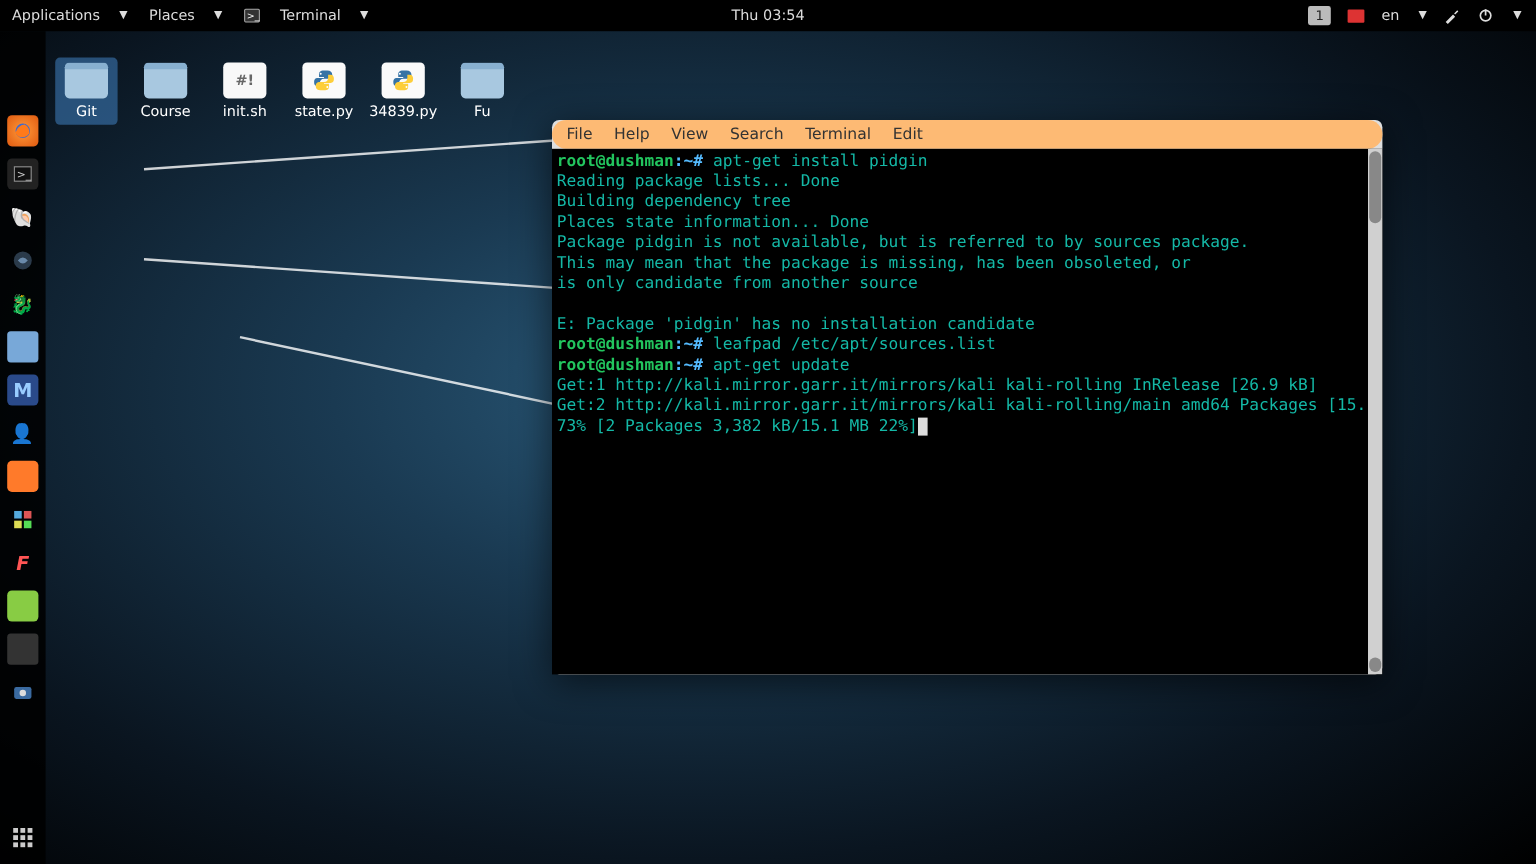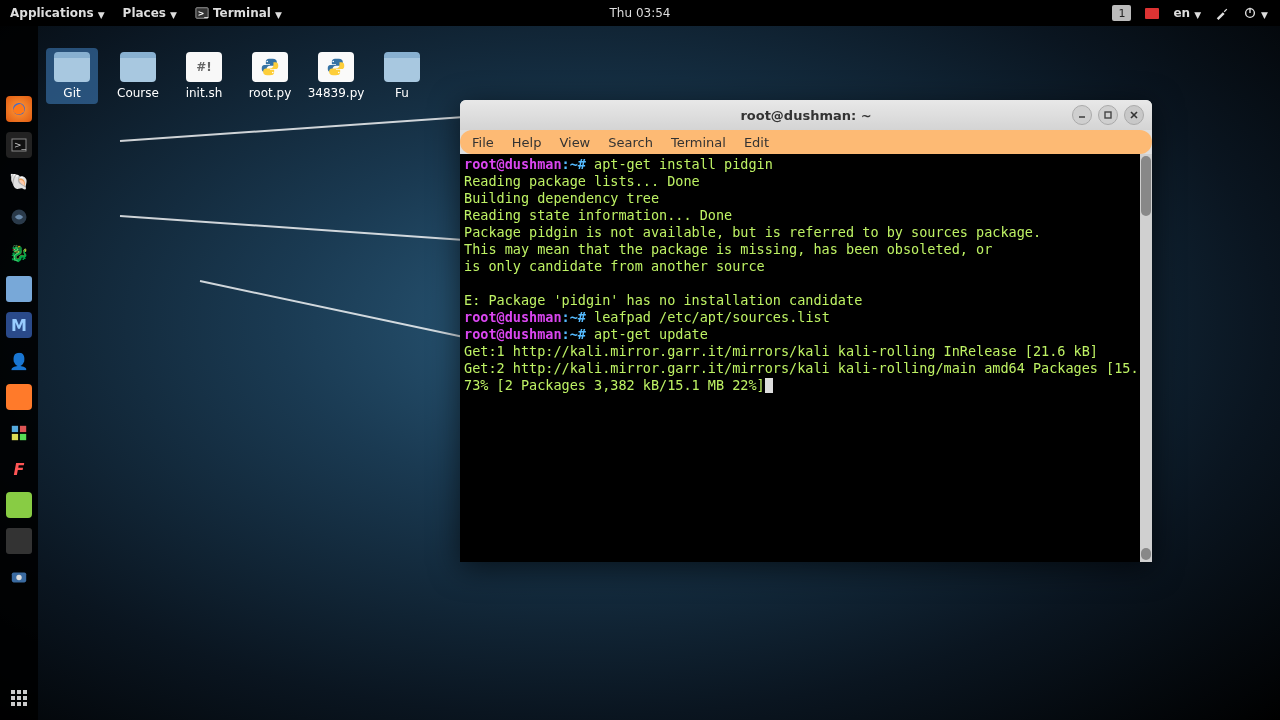--- a/index.html
+++ b/index.html
@@ -12,21 +12,21 @@
 
 
 .topbar {
   position: absolute; top: 0; left: 0; right: 0; height: 26px;
   background: #000; display: flex; align-items: center;
   font-size: 12px; color: #ddd; z-index: 10;
 }
 .topbar-left { display: flex; align-items: center; gap: 18px; padding-left: 10px; }
 .topbar-center { position: absolute; left: 50%; transform: translateX(-50%); }
 .topbar-right { margin-left: auto; display: flex; align-items: center; gap: 14px; padding-right: 12px; }
-.topbar-item { display: flex; align-items: flex-end; gap: 4px; cursor: pointer; font-weight: bold; }
+.topbar-item { display: flex; align-items: center; gap: 16px; cursor: pointer; }
 .caret { font-size: 9px; }
 .workspace-ind {
   background: #bbb; color: #222; padding: 0 6px; border-radius: 2px;
   font-size: 11px; height: 16px; display:flex; align-items:center;
 }
 .red-dot { width: 14px; height: 11px; background: #d33; border-radius: 1px; }
 
 
 .dock {
   position: absolute; left: 0; top: 26px; bottom: 0; width: 38px;
@@ -89,23 +89,23 @@
 .term-menubar {
   height: 24px; background: #fdba74; display: flex; align-items: center;
   gap: 18px; padding-left: 12px; font-size: 13px; color: #333; border-radius: 12px;
 }
 .term-menubar span { cursor: pointer; }
 .term-body {
   flex: 1; background: #000; font-family: "DejaVu Sans Mono", monospace;
   font-size: 13.5px; line-height: 17px; padding: 2px 4px; color: #ddd;
   white-space: pre; overflow: hidden; position: relative;
 }
-.term-body .r { color: #d946ef; font-weight: bold; }
+.term-body .r { color: #22c55e; font-weight: bold; }
 .term-body .b { color: #5bf; font-weight: bold; }
-.term-body .w { color: #bef264; }
+.term-body .w { color: #14b8a6; }
 .cursor-block {
   display: inline-block; width: 8px; height: 15px; background: #ddd;
   vertical-align: text-bottom;
 }
 .term-scroll {
   position: absolute; right: 0; top: 0; bottom: 0; width: 12px;
   background: #d0d0d0;
 }
 .term-thumb {
   position: absolute; left: 1px; right: 1px; top: 2px; height: 60px;
@@ -239,81 +239,60 @@
   </div>
   <div class="dicon">
     <div class="glyph file-py">
       <svg viewBox="0 0 32 32">
           <path d="M16 4c-5 0-6 2-6 5v3h6v1H8c-3 0-4 2-4 5s1 5 4 5h3v-4c0-3 2-5 5-5h6c2 0 4-2 4-4V9c0-3-2-5-6-5h-4z" fill="#3673a5"></path>
           <circle cx="12" cy="8" r="1.2" fill="#fff"></circle>
           <path d="M16 28c5 0 6-2 6-5v-3h-6v-1h8c3 0 4-2 4-5s-1-5-4-5h-3v4c0 3-2 5-5 5h-6c-2 0-4 2-4 4v1c0 3 2 5 6 5h4z" fill="#fdce3a"></path>
           <circle cx="20" cy="24" r="1.2" fill="#fff"></circle>
         </svg>
     </div>
-    <span>root.py</span>
+    <span>state.py</span>
   </div>
   <div class="dicon">
     <div class="glyph file-py">
       <svg viewBox="0 0 32 32">
           <path d="M16 4c-5 0-6 2-6 5v3h6v1H8c-3 0-4 2-4 5s1 5 4 5h3v-4c0-3 2-5 5-5h6c2 0 4-2 4-4V9c0-3-2-5-6-5h-4z" fill="#3673a5"></path>
           <circle cx="12" cy="8" r="1.2" fill="#fff"></circle>
           <path d="M16 28c5 0 6-2 6-5v-3h-6v-1h8c3 0 4-2 4-5s-1-5-4-5h-3v4c0 3-2 5-5 5h-6c-2 0-4 2-4 4v1c0 3 2 5 6 5h4z" fill="#fdce3a"></path>
           <circle cx="20" cy="24" r="1.2" fill="#fff"></circle>
         </svg>
     </div>
     <span>34839.py</span>
   </div>
   <div class="dicon">
     <div class="glyph folder"></div>
     <span>Fu</span>
   </div>
 </div>
 
 <div class="termwin">
-  <div class="term-titlebar">
-    <span>root@dushman: ~</span>
-    <div class="winbtns">
-      <div class="winbtn">
-        <svg width="10" height="10" viewBox="0 0 10 10">
-            <line x1="2" y1="7" x2="8" y2="7" stroke="#444" stroke-width="1.6"></line>
-          </svg>
-      </div>
-      <div class="winbtn">
-        <svg width="10" height="10" viewBox="0 0 10 10">
-            <rect x="2" y="2" width="6" height="6" fill="none" stroke="#444" stroke-width="1.4"></rect>
-          </svg>
-      </div>
-      <div class="winbtn" style="background:#c8c8c8;">
-        <svg width="10" height="10" viewBox="0 0 10 10">
-            <line x1="2" y1="2" x2="8" y2="8" stroke="#333" stroke-width="1.6"></line>
-            <line x1="8" y1="2" x2="2" y2="8" stroke="#333" stroke-width="1.6"></line>
-          </svg>
-      </div>
-    </div>
-  </div>
   <div class="term-menubar">
     <span>File</span>
     <span>Help</span>
     <span>View</span>
     <span>Search</span>
     <span>Terminal</span>
     <span>Edit</span>
   </div>
   <div class="term-body"><span class="r">root@dushman</span><span class="b">:~#</span><span class="w"> apt-get install pidgin</span>
 <span class="w">Reading package lists... Done</span>
 <span class="w">Building dependency tree</span>
-<span class="w">Reading state information... Done</span>
+<span class="w">Places state information... Done</span>
 <span class="w">Package pidgin is not available, but is referred to by sources package.</span>
 <span class="w">This may mean that the package is missing, has been obsoleted, or</span>
 <span class="w">is only candidate from another source</span>
 
 <span class="w">E: Package 'pidgin' has no installation candidate</span>
 <span class="r">root@dushman</span><span class="b">:~#</span><span class="w"> leafpad /etc/apt/sources.list</span>
 <span class="r">root@dushman</span><span class="b">:~#</span><span class="w"> apt-get update</span>
-<span class="w">Get:1 http://kali.mirror.garr.it/mirrors/kali kali-rolling InRelease [21.6 kB]</span>
+<span class="w">Get:1 http://kali.mirror.garr.it/mirrors/kali kali-rolling InRelease [26.9 kB]</span>
 <span class="w">Get:2 http://kali.mirror.garr.it/mirrors/kali kali-rolling/main amd64 Packages [15.1 MB]</span>
 <span class="w">73% [2 Packages 3,382 kB/15.1 MB 22%]</span><span class="cursor-block"></span>
     <div class="term-scroll">
       <div class="term-thumb"></div>
       <div class="term-thumb bot"></div>
     </div>
   </div>
 </div>
 
 </body></html>

